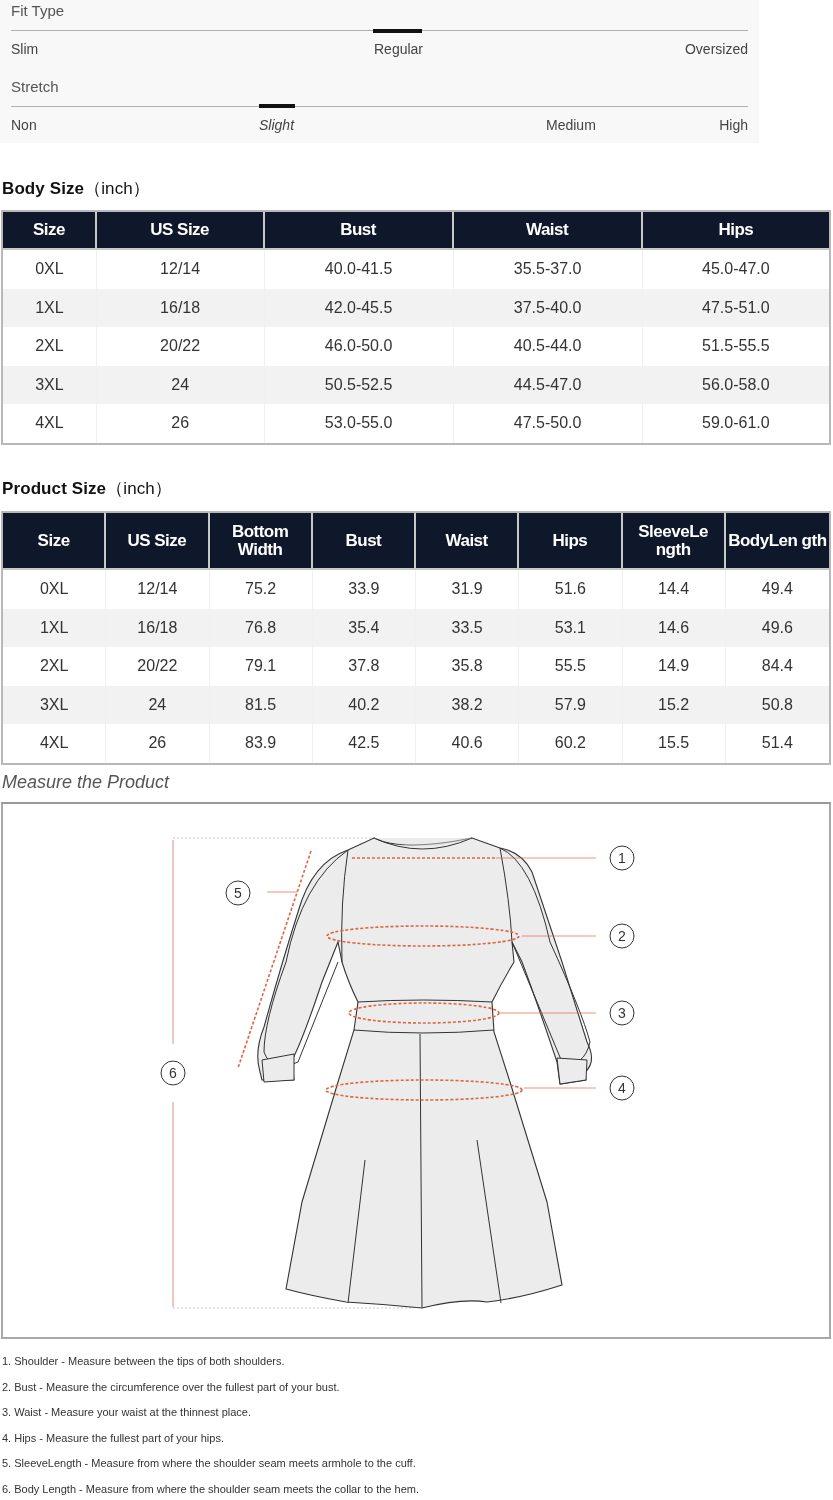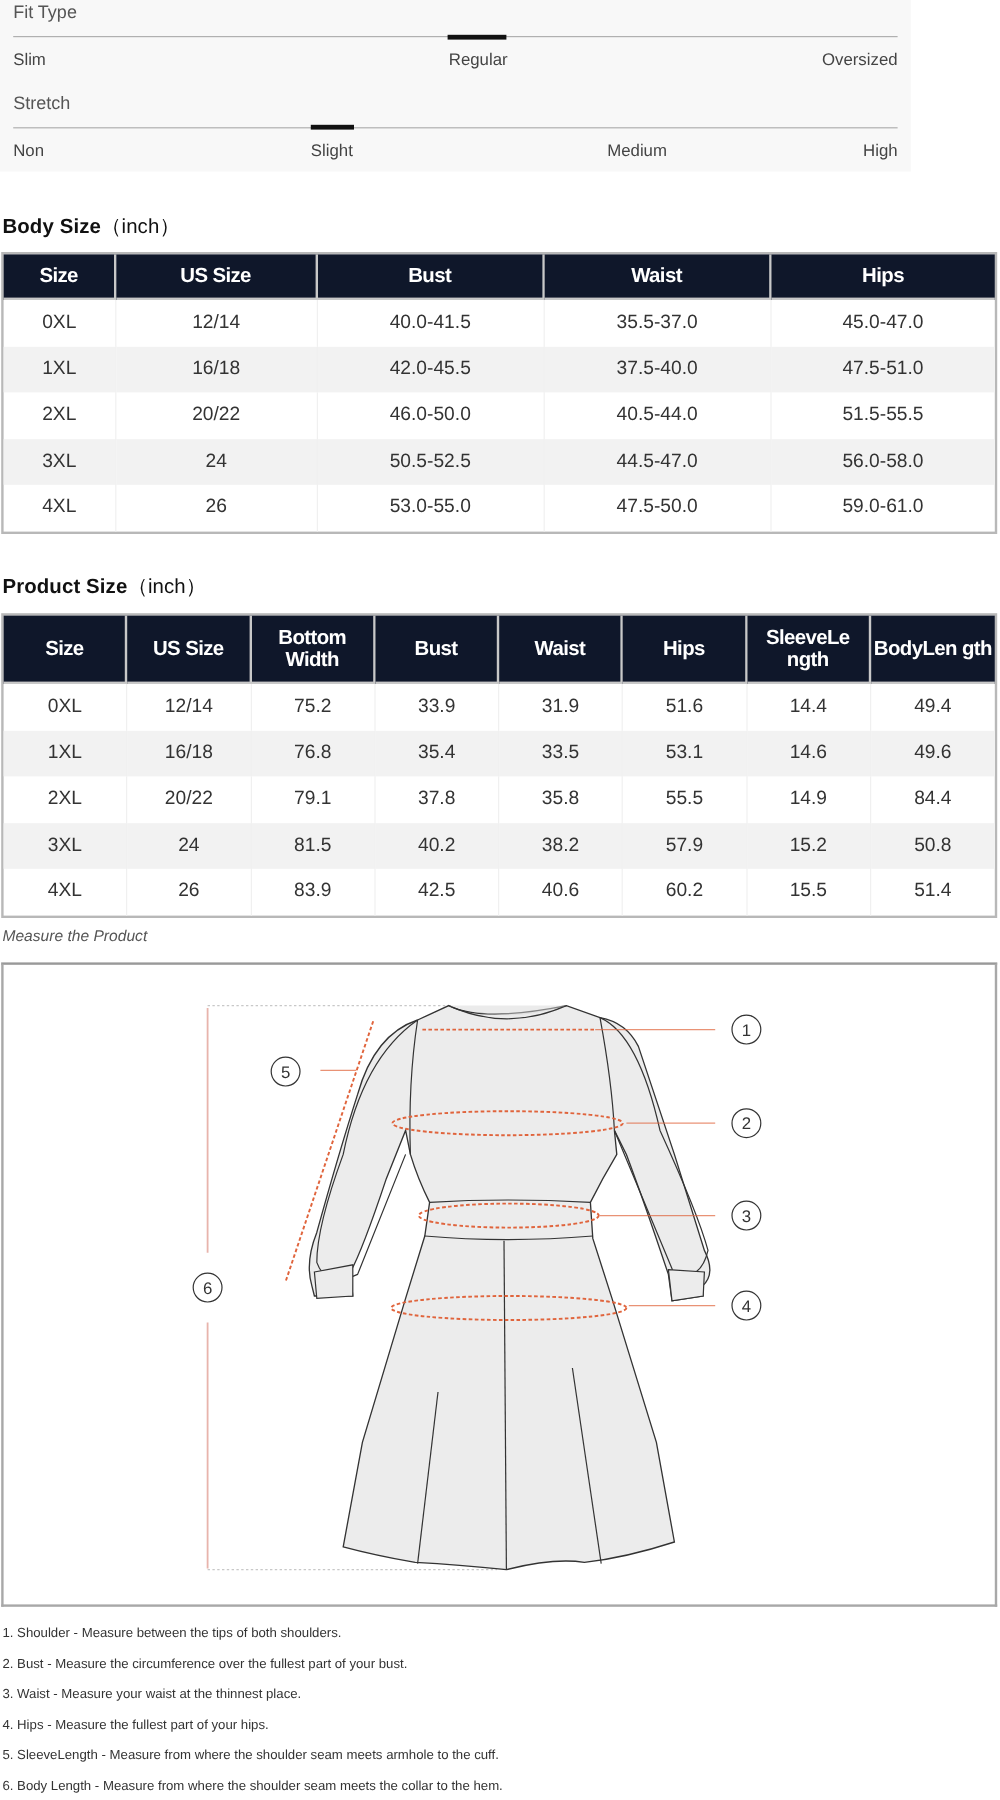--- a/index.html
+++ b/index.html
@@ -26,21 +26,21 @@
   .size-table tbody tr:nth-child(even) td { background: #f2f2f2; }
 
   #body-table { top: 210px; height: 233px; }
   #body-table th { height: 38px; }
   #body-table td { height: 38.5px; }
 
   #product-table { top: 511px; height: 251px; }
   #product-table th { height: 57px; }
   #product-table td { height: 38.5px; }
 
-  .measure-caption { position: absolute; left: 2px; top: 772px; font-size: 13px; font-style: italic; color: #555; }
+  .measure-caption { position: absolute; left: 2px; top: 772px; font-size: 18px; font-style: italic; color: #555; }
 
   .diagram-box { position: absolute; left: 1px; top: 802px; width: 830px; height: 537px; border: 2px solid #a8a8a8; border-top-color: #999; background: #fff; }
   .diagram-box svg { position: absolute; left: 0; top: 0; }
 
   .notes { position: absolute; left: 2px; top: 1351px; }
   .note { font-size: 11px; color: #333; height: 25.6px; line-height: 20px; white-space: nowrap; }
 </style>
 </head>
 <body>
 
@@ -49,22 +49,22 @@
   <div class="fit-line" style="top:30px;"></div>
   <div class="fit-marker" style="top:29px; left:373px; width:49px;"></div>
   <div class="fit-label" style="top:41px; left:11px;">Slim</div>
   <div class="fit-label" style="top:41px; left:374px;">Regular</div>
   <div class="fit-label" style="top:41px; right:11px;">Oversized</div>
 
   <div class="fit-title" style="top:78px;">Stretch</div>
   <div class="fit-line" style="top:106px;"></div>
   <div class="fit-marker" style="top:104px; left:259px; width:36px;"></div>
   <div class="fit-label" style="top:117px; left:11px;">Non</div>
-  <div class="fit-label" style="top:117px; left:259px;">Slight</div>
-  <div class="fit-label" style="top:117px; left:506px;">Medium</div>
+  <div class="fit-label" style="top:117px; left:259px;font-style:italic;">Slight</div>
+  <div class="fit-label" style="top:117px; left:546px;">Medium</div>
   <div class="fit-label" style="top:117px; right:11px;">High</div>
 </div>
 
 <div class="section-title" style="top:177px;">
   <span>Body Size</span><span class="unit">（inch）</span>
 </div>
 
 <table class="size-table" id="body-table">
   <thead>
     <tr>

